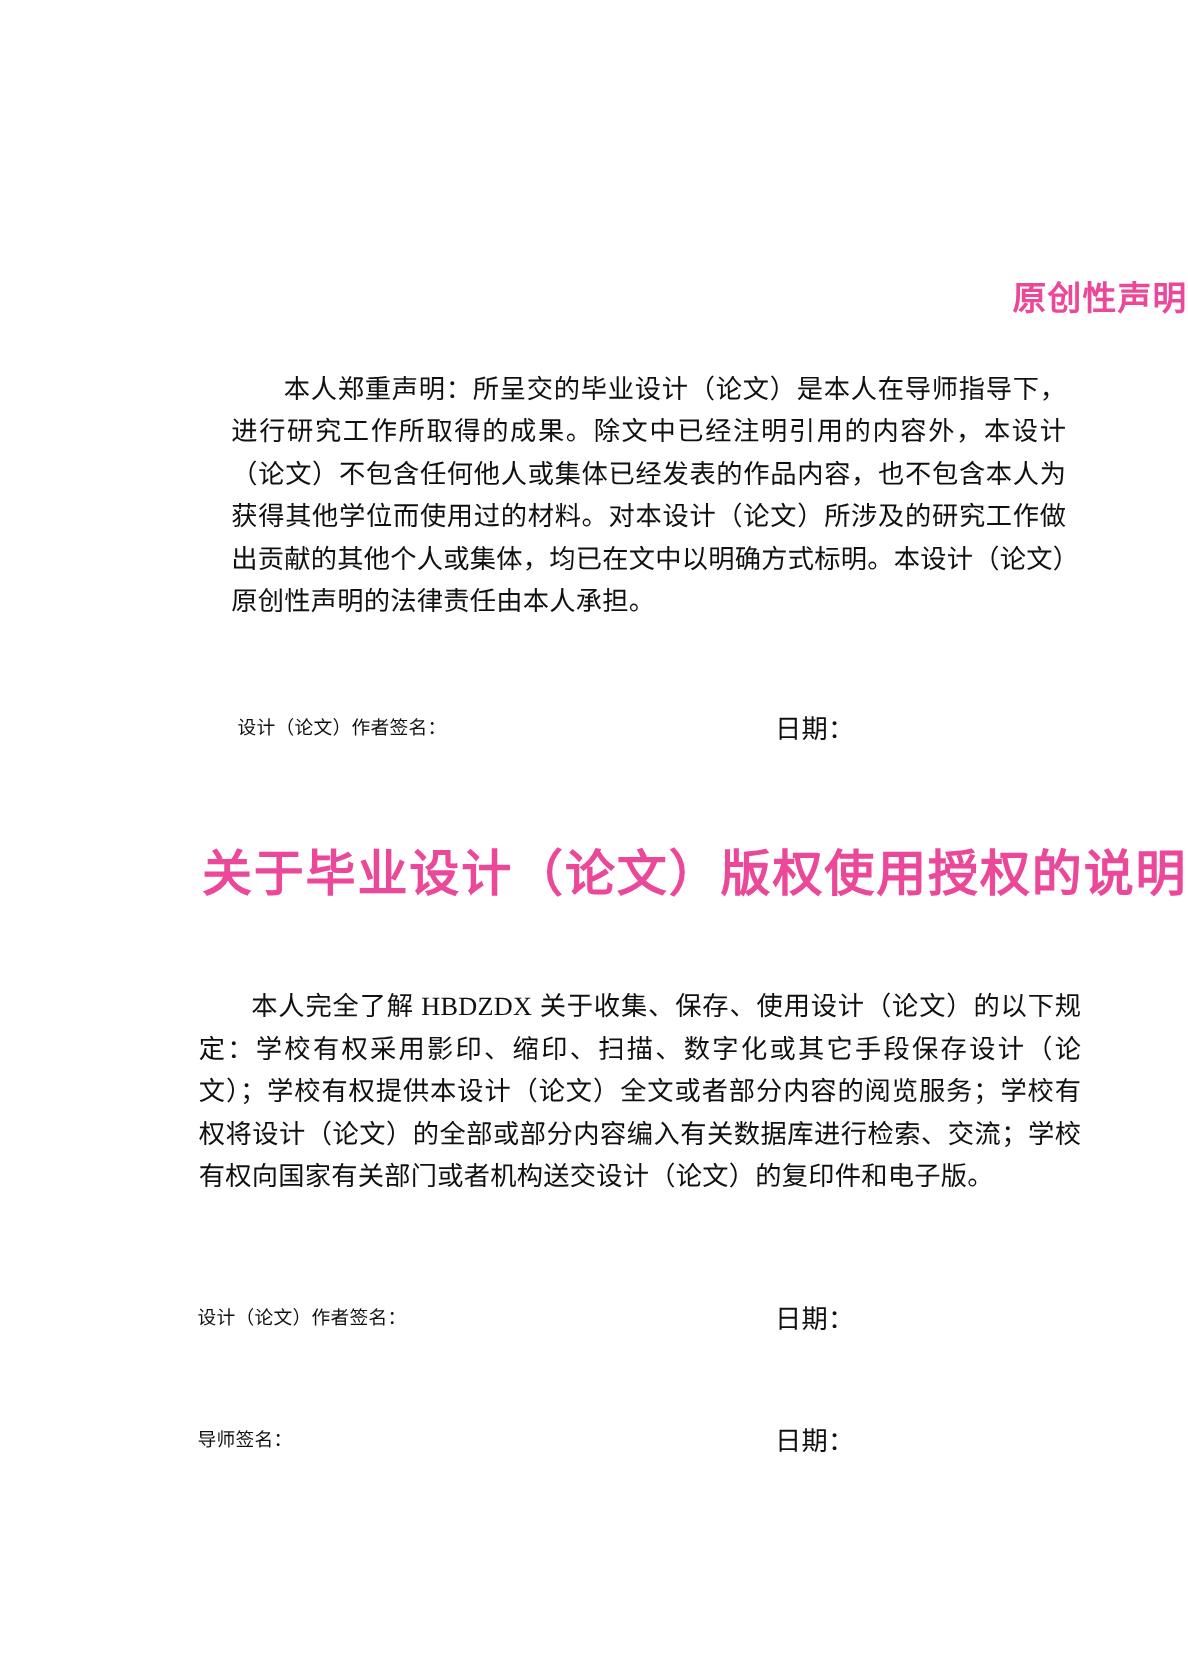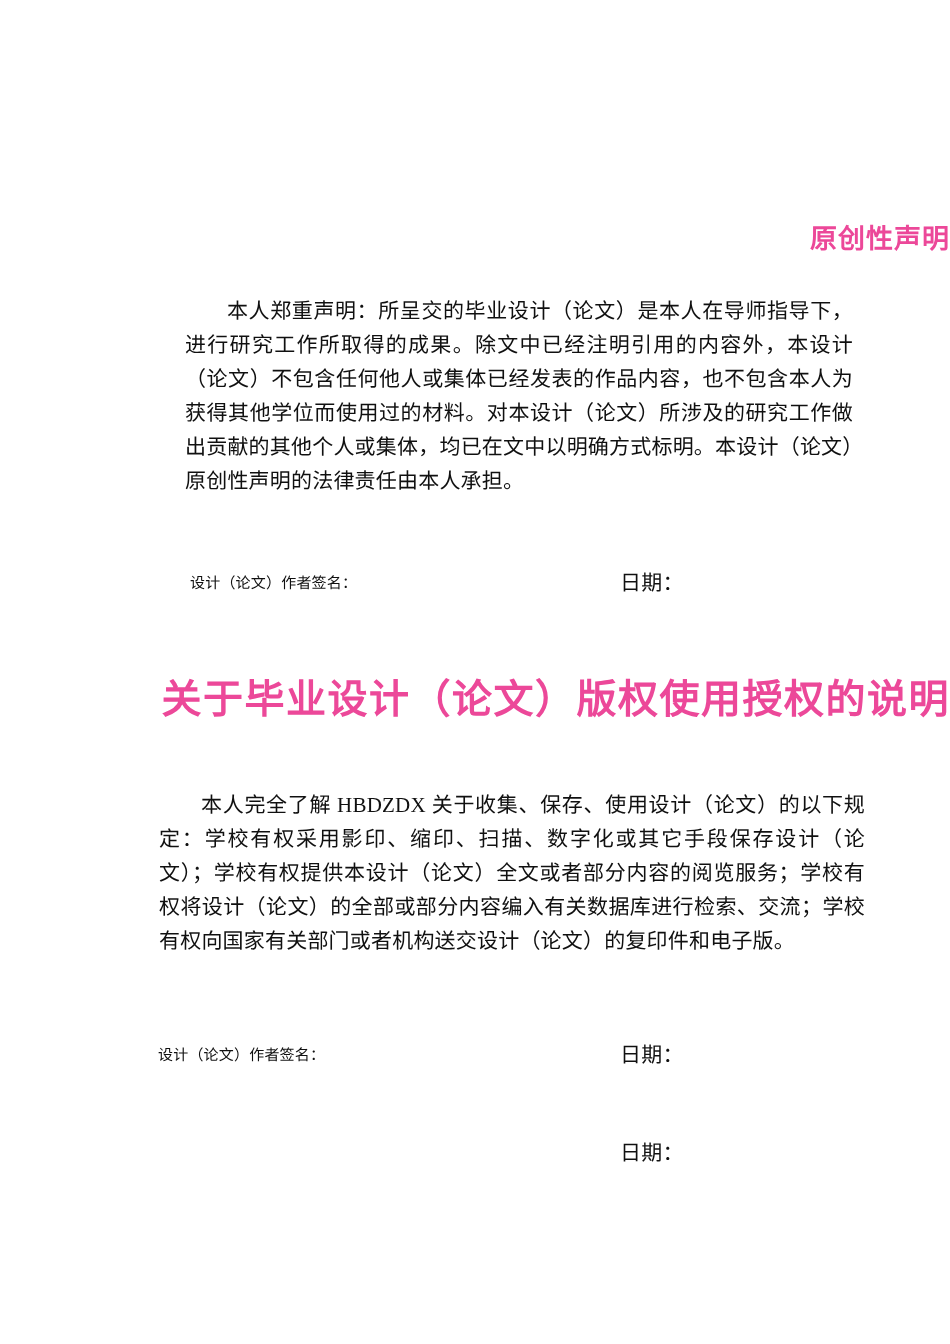--- a/index.html
+++ b/index.html
@@ -125,18 +125,21 @@
   <div class="doc-paragraph para-copyright">本人完全了解 HBDZDX 关于收集、保存、使用设计（论文）的以下规定：学校有权采用影印、缩印、扫描、数字化或其它手段保存设计（论文）；学校有权提供本设计（论文）全文或者部分内容的阅览服务；学校有权将设计（论文）的全部或部分内容编入有关数据库进行检索、交流；学校有权向国家有关部门或者机构送交设计（论文）的复印件和电子版。</div>
 
   <div class="sig-row sig-row-2">
     <span class="sig-label">设计（论文）作者签名：</span><span class="sig-blank"></span>
   </div>
 
   <div class="sig-date date-2">
     <span>日期：</span>
   </div>
 
+  <div class="sig-row sig-row-3">
+    <span class="sig-label">导师签名：</span><span class="sig-blank"></span>
+  </div>
 
   <div class="sig-date date-3">
     <span>日期：</span>
   </div>
 
 </div>
 
 </body></html>

